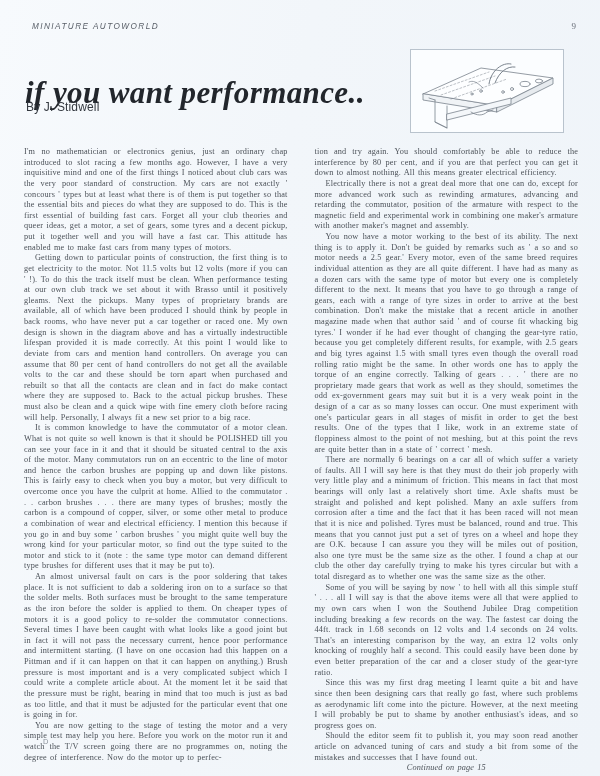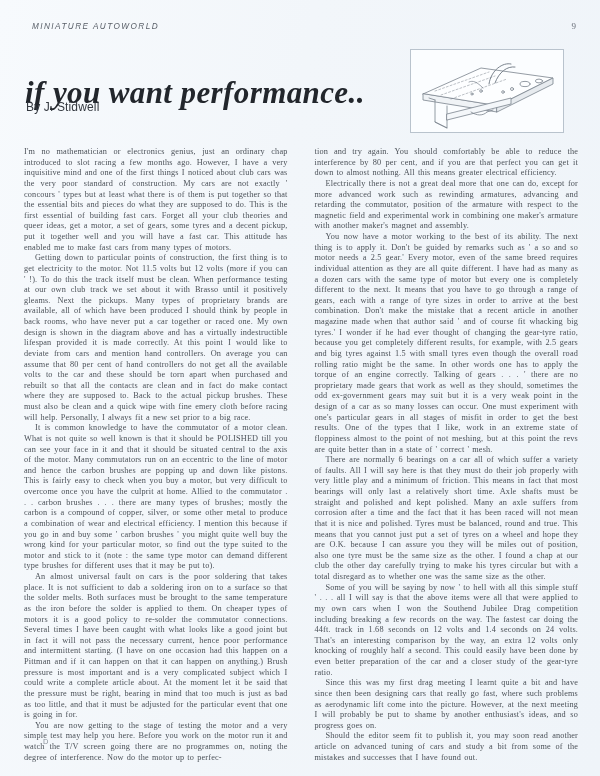--- a/index.html
+++ b/index.html
@@ -182,19 +182,20 @@
     </div>
 
     <div class="col">
       <p class="first">tion and try again. You should comfortably be able to reduce the interference by 80 per cent, and if you are that perfect you can get it down to almost nothing. All this means greater electrical efficiency.</p>
       <p>Electrically there is not a great deal more that one can do, except for more advanced work such as rewinding armatures, advancing and retarding the commutator, position of the armature with respect to the magnetic field and experimental work in combining one maker's armature with another maker's magnet and assembly.</p>
       <p>You now have a motor working to the best of its ability. The next thing is to apply it. Don't be guided by remarks such as ' a so and so motor needs a 2.5 gear.' Every motor, even of the same breed requires individual attention as they are all quite different. I have had as many as a dozen cars with the same type of motor but every one is completely different to the next. It means that you have to go through a range of gears, each with a range of tyre sizes in order to arrive at the best combination. Don't make the mistake that a recent article in another magazine made when that author said ' and of course fit whacking big tyres.' I wonder if he had ever thought of changing the gear-tyre ratio, because you get completely different results, for example, with 2.5 gears and big tyres against 1.5 with small tyres even though the overall road rolling ratio might be the same. In other words one has to apply the torque of an engine correctly. Talking of gears . . . ' there are no proprietary made gears that work as well as they should, sometimes the odd ex-government gears may suit but it is a very weak point in the design of a car as so many losses can occur. One must experiment with one's particular gears in all stages of misfit in order to get the best results. One of the types that I like, work in an extreme state of floppiness almost to the point of not meshing, but at this point the revs are quite better than in a state of ' correct ' mesh.</p>
       <p>There are normally 6 bearings on a car all of which suffer a variety of faults. All I will say here is that they must do their job properly with very little play and a minimum of friction. This means in fact that most bearings will only last a relatively short time. Axle shafts must be straight and polished and kept polished. Many an axle suffers from corrosion after a time and the fact that it has been raced will not mean that it is nice and polished. Tyres must be balanced, round and true. This means that you cannot just put a set of tyres on a wheel and hope they are O.K. because I can assure you they will be miles out of position, also one tyre must be the same size as the other. I found a chap at our club the other day carefully trying to make his tyres circular but with a total disregard as to whether one was the same size as the other.</p>
       <p>Some of you will be saying by now ' to hell with all this simple stuff ' . . . all I will say is that the above items were all that were applied to my own cars when I won the Southend Jubilee Drag competition including breaking a few records on the way. The fastest car doing the 44ft. track in 1.68 seconds on 12 volts and 1.4 seconds on 24 volts. That's an interesting comparison by the way, an extra 12 volts only knocking of roughly half a second. This could easily have been done by even better preparation of the car and a closer study of the gear-tyre ratio.</p>
       <p>Since this was my first drag meeting I learnt quite a bit and have since then been designing cars that really go fast, where such problems as aerodynamic lift come into the picture. However, at the next meeting I will probably be put to shame by another enthusiast's ideas, and so progress goes on.</p>
       <p>Should the editor seem fit to publish it, you may soon read another article on advanced tuning of cars and study a bit from some of the mistakes and successes that I have found out.</p>
+      <p class="continued">Continued on page 15</p>
     </div>
 
   </div>
 
   <div class="signet">D</div>
 
 </div>
 
 </body></html>

